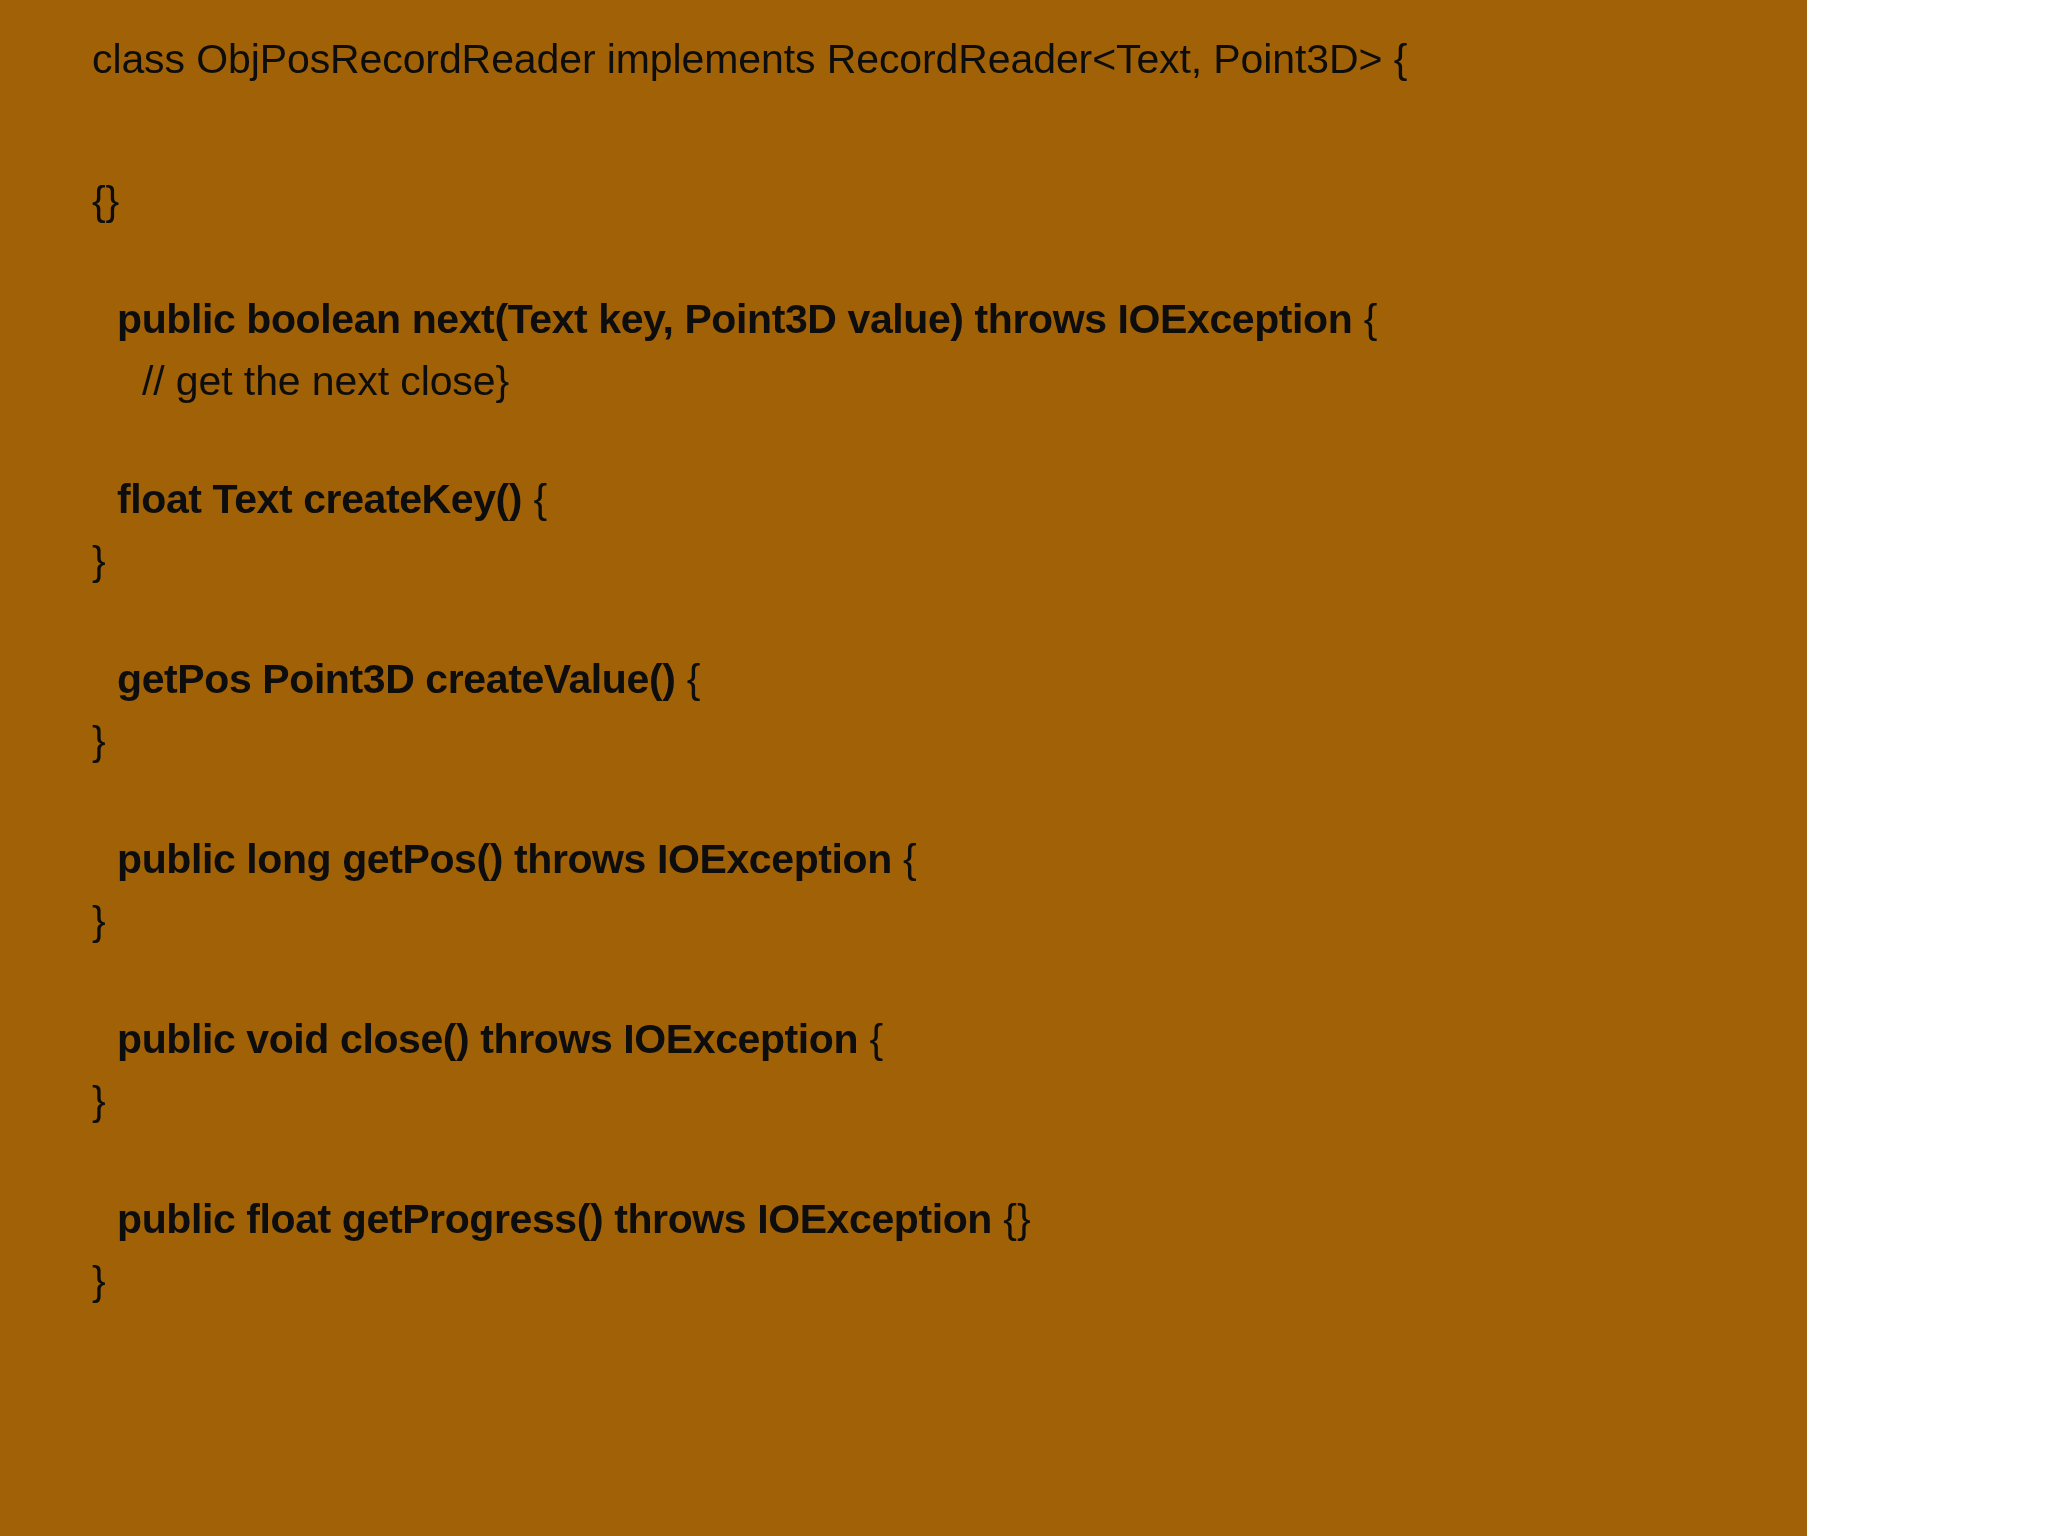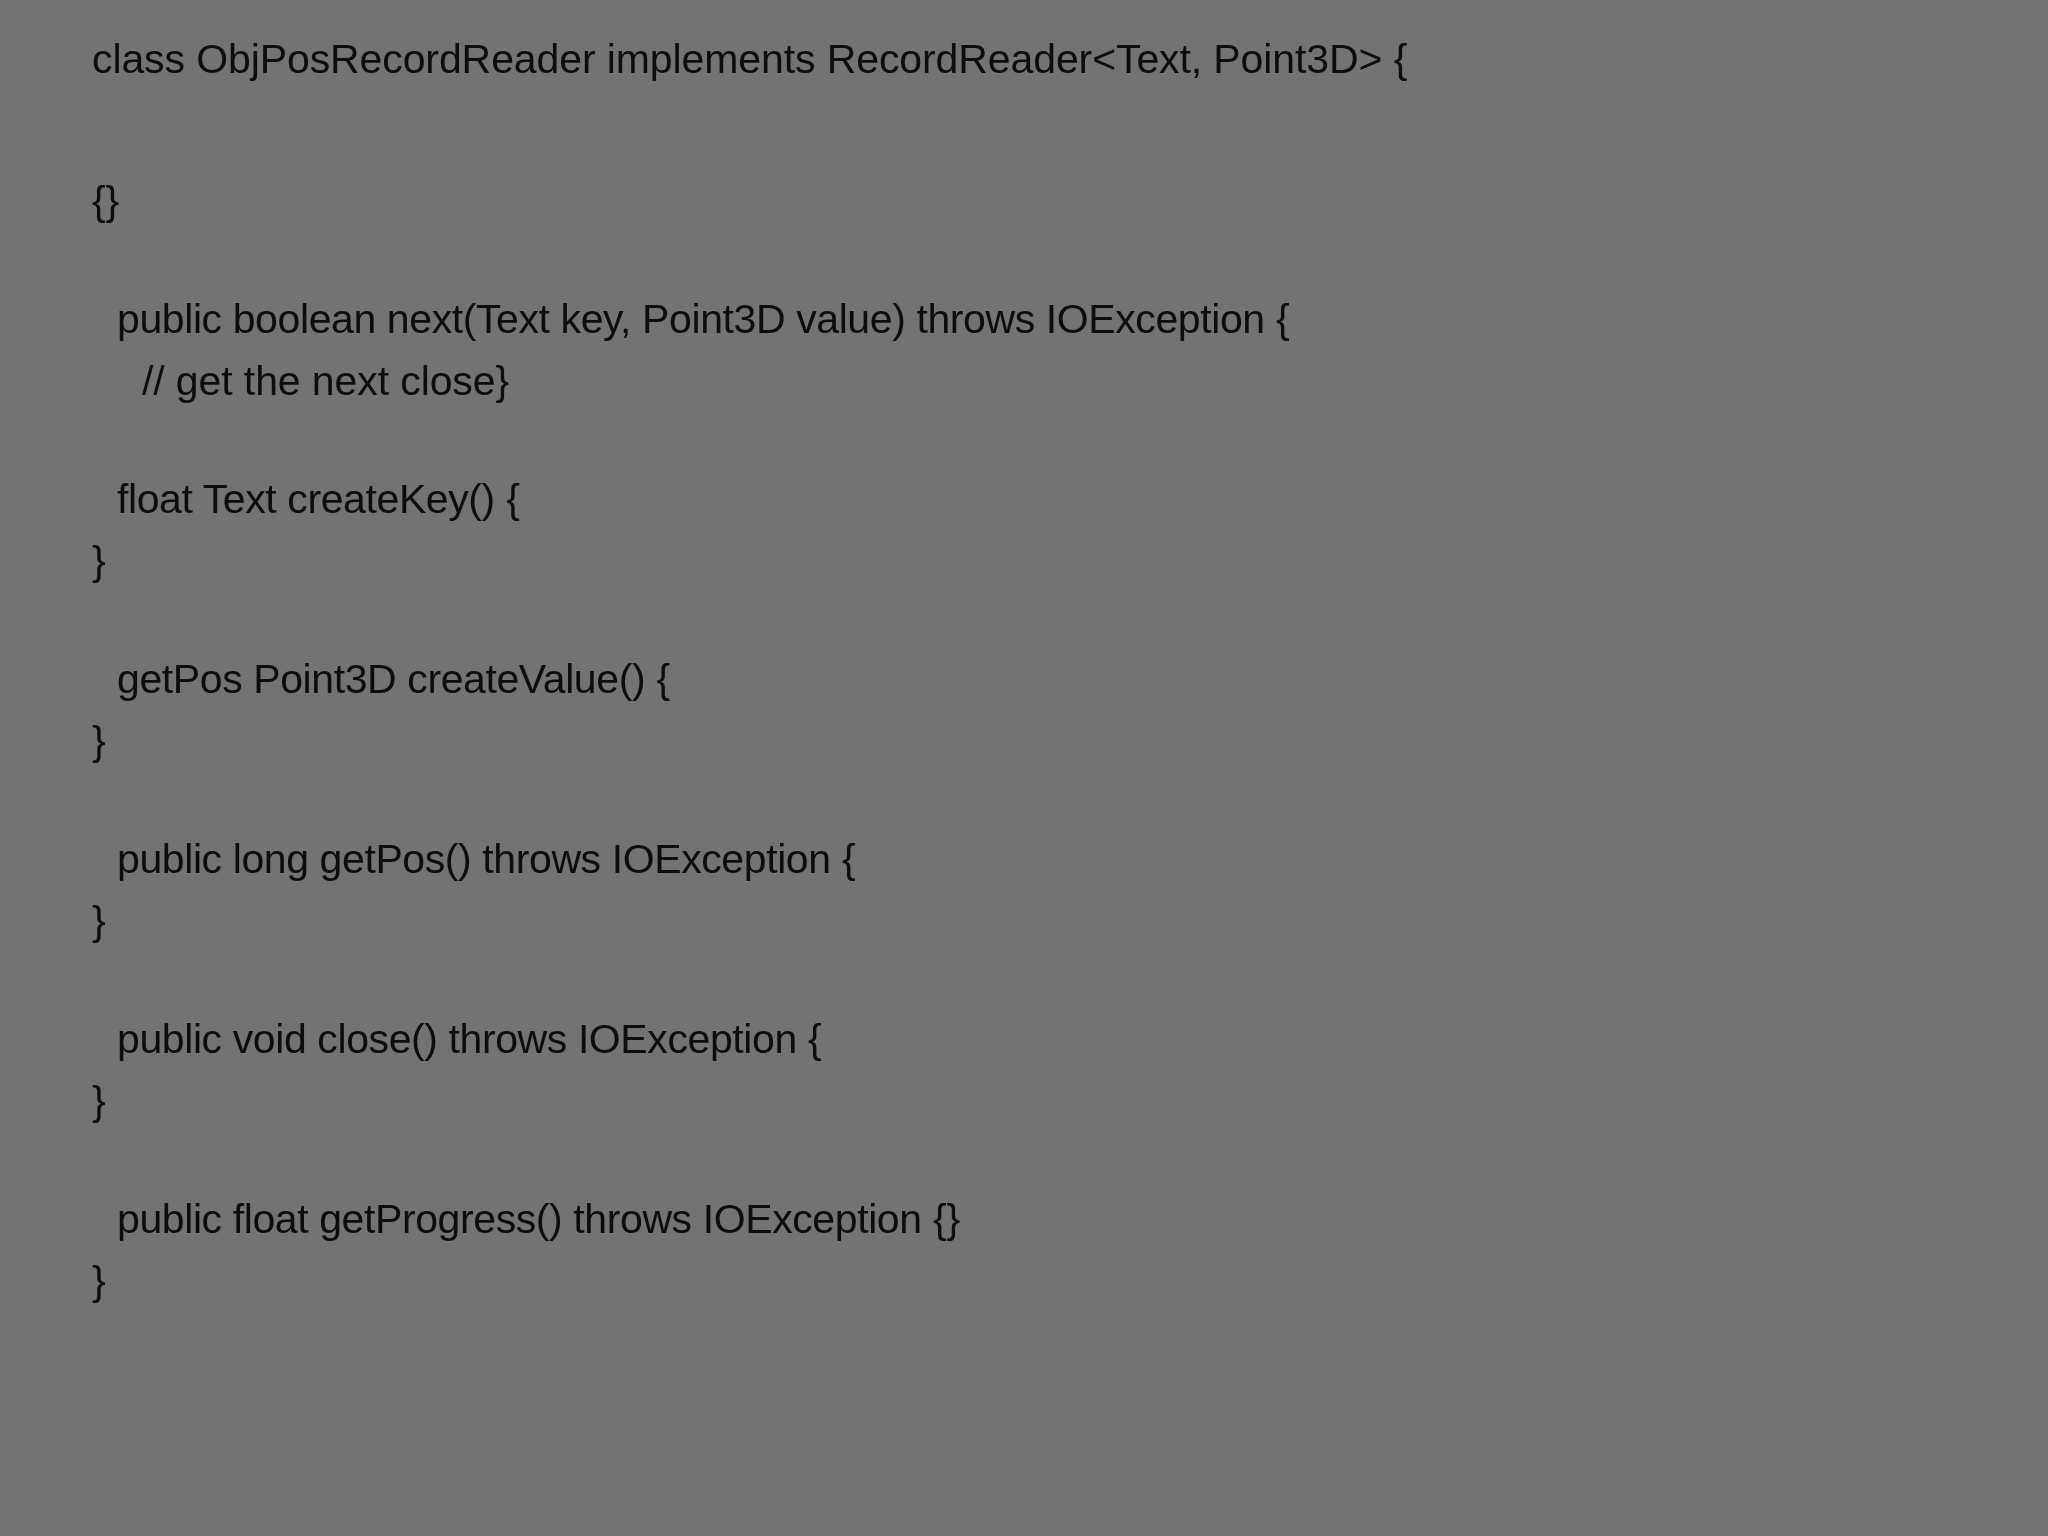--- a/index.html
+++ b/index.html
@@ -12,23 +12,23 @@
     width: 2048px;
     height: 1536px;
     overflow: hidden;
     font-family: "Liberation Sans", "DejaVu Sans", sans-serif;
     color: #000000;
     -webkit-font-smoothing: antialiased;
   }
 
   .slide {
     position: relative;
-    width: 2048px;
+    width: 1807px;
     height: 1536px;
-    background: #737373;
+    background: #a16207;
     box-sizing: border-box;
   }
 
   .code-block {
     position: absolute;
     left: 92px;
     top: 28px;
     width: 1880px;
   }
 
@@ -40,21 +40,21 @@
     color: #0d0d0d;
   }
 
   
   .ind-0 { padding-left: 0px; }
   .ind-1 { padding-left: 25px; }
   .ind-2 { padding-left: 50px; }
 
   
   .code-line .kw-bold {
-    font-weight: normal;
+    font-weight: bold;
     font-stretch: condensed;
     letter-spacing: -0.4px;
   }
   .code-line .kw-reg {
     font-weight: normal;
     font-stretch: normal;
   }
 
   .line-regular {
     font-weight: normal;

